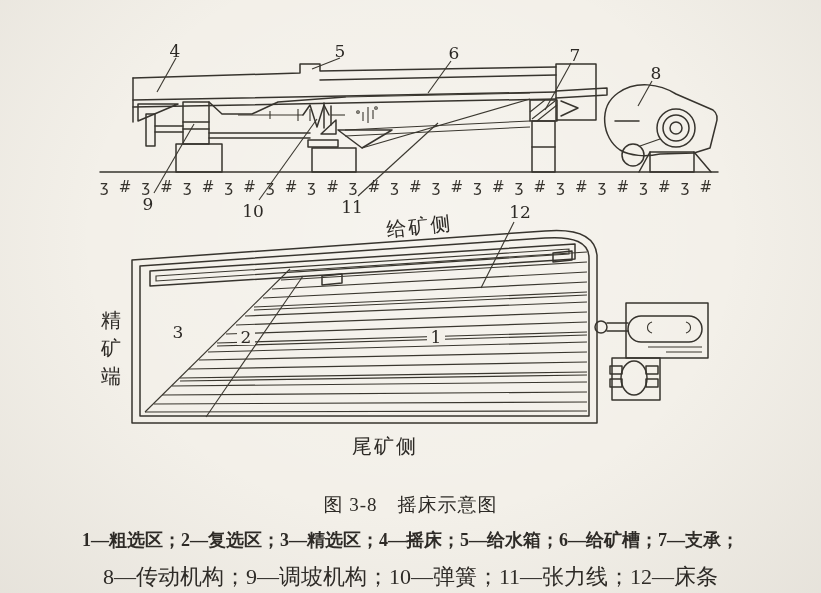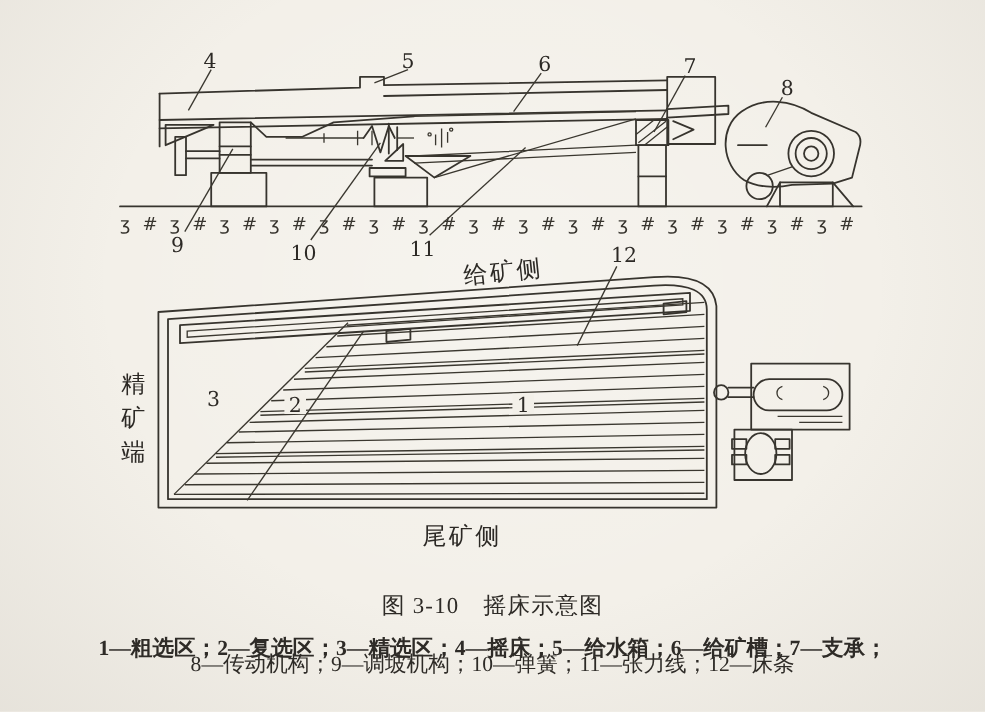--- a/index.html
+++ b/index.html
@@ -19,21 +19,21 @@
   .stripe{fill:none;stroke:#3a372f;stroke-width:1.15;}
   .fillpaper{fill:#f3f0e9;stroke:none;}
   .num{font:17px "DejaVu Serif","Liberation Serif",serif;fill:#2c2925;}
   .cjk{font:20px "Liberation Serif","DejaVu Serif",serif;fill:#2c2925;letter-spacing:2px;}
   .hatchtxt{font:15px "DejaVu Sans",sans-serif;fill:#37342e;}
   .caption-row{
     position:absolute;left:0;width:821px;text-align:center;
   }
   #figure-caption{top:492px;font-size:19px;letter-spacing:1px;}
   #legend-line-1{top:528px;font-size:18px;font-weight:bold;}
-  #legend-line-2{top:541px;font-size:18px;}
+  #legend-line-2{top:562px;font-size:22px;}
 </style>
 </head>
 <body>
 
 <div id="paper-vignette"></div>
 
 <svg width="821" height="480" viewBox="0 0 821 480">
 
   <g>
 
@@ -195,15 +195,15 @@
     <text class="cjk" x="420" y="233" text-anchor="middle" transform="rotate(-6 420 233)">给矿侧</text>
     <text class="cjk" x="385" y="453" text-anchor="middle">尾矿侧</text>
     <g>
       <text class="cjk" x="112" y="327" text-anchor="middle">精</text>
       <text class="cjk" x="112" y="355" text-anchor="middle">矿</text>
       <text class="cjk" x="112" y="383" text-anchor="middle">端</text>
     </g>
   </g>
 </svg>
 
-<div class="caption-row" id="figure-caption">图 3-10　摇床示意图</div>
+<div class="caption-row" id="figure-caption">图 3-8　摇床示意图</div>
 <div class="caption-row" id="legend-line-1">1—粗选区；2—复选区；3—精选区；4—摇床；5—给水箱；6—给矿槽；7—支承；</div>
 <div class="caption-row" id="legend-line-2">8—传动机构；9—调坡机构；10—弹簧；11—张力线；12—床条</div>
 
 </body></html>

